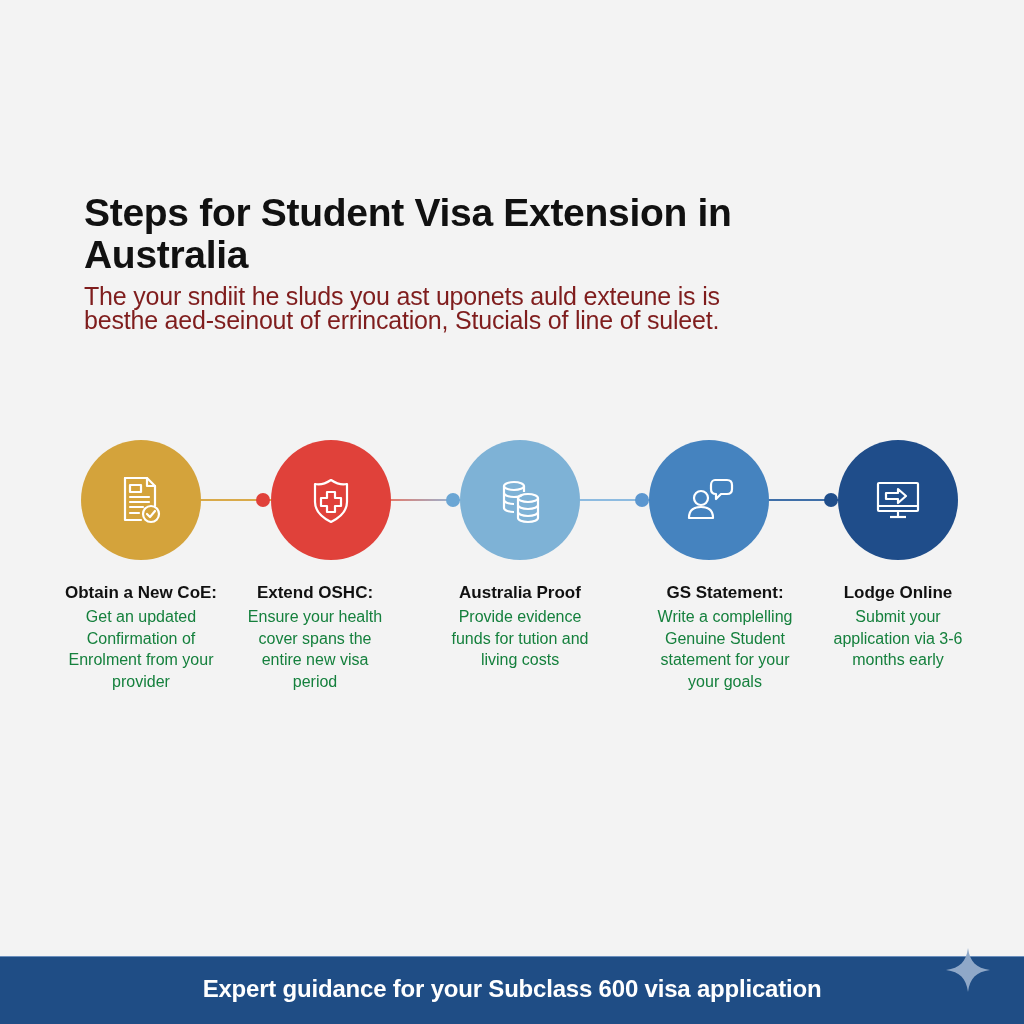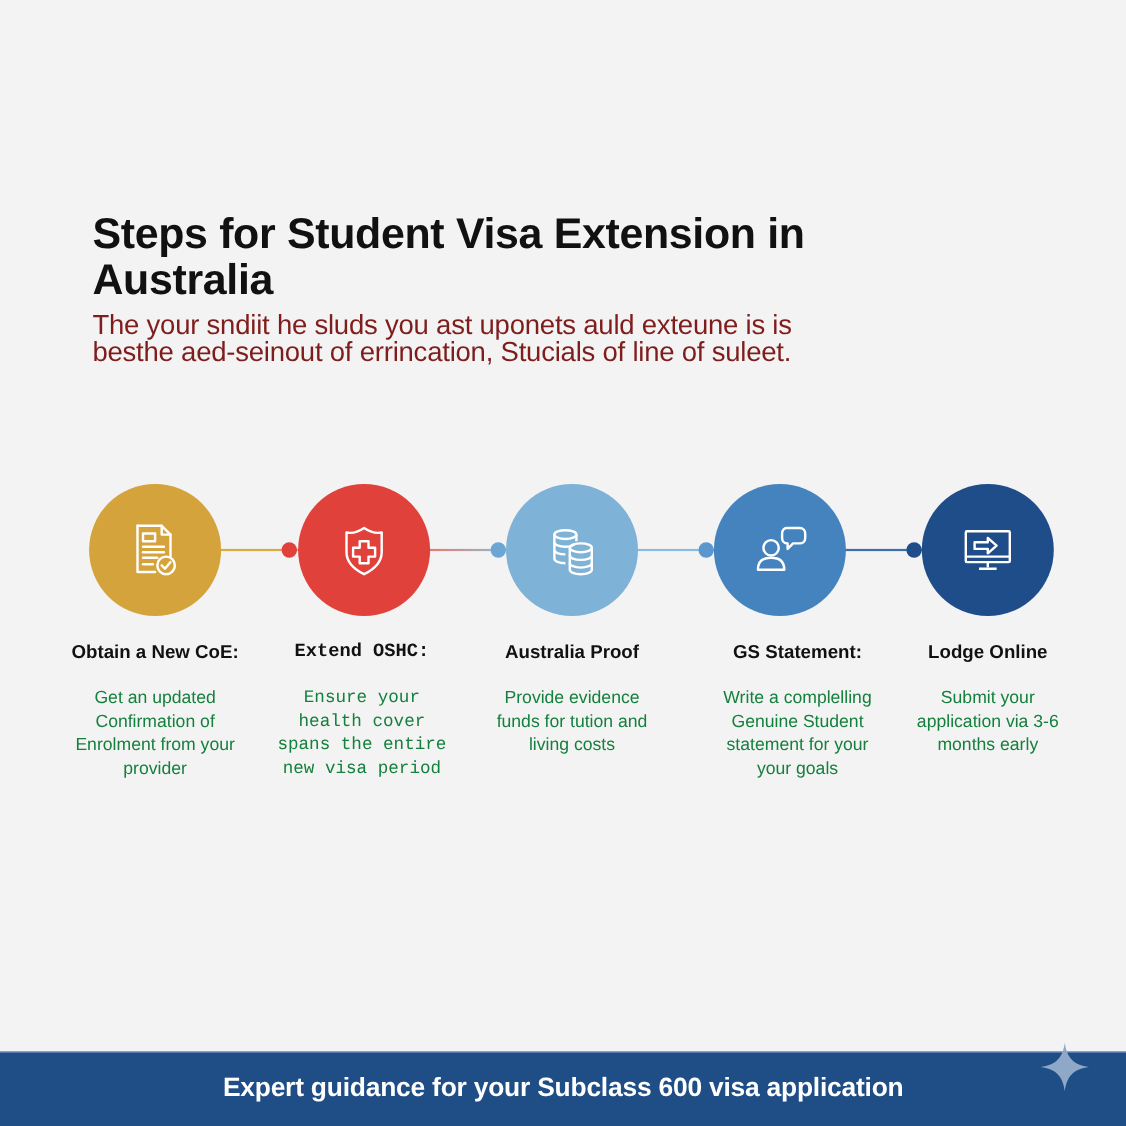--- a/index.html
+++ b/index.html
@@ -71,21 +71,21 @@
       position: absolute;
       top: 0;
       width: 190px;
       text-align: center;
     }
     .step-heading {
       font-size: 17px;
       font-weight: 700;
       color: #111;
       line-height: 22px;
-      margin-bottom: 20px;
+      margin-bottom: 2px;
     }
     .step-desc {
       font-size: 16px;
       line-height: 21.5px;
       color: #15803d;
     }
     .footer {
       position: absolute;
       left: 0;
       top: 956px;
@@ -181,21 +181,21 @@
       <path d="M18 23 H30 V19 L38 26 L30 33 V29 H18 Z"></path>
     </svg>
   </div>
 </div>
 
 <div class="steps-text">
   <div class="step-text" style="left:46px;">
     <div class="step-heading">Obtain a New CoE:</div>
     <div class="step-desc" style="padding:0 14px;">Get an updated Confirmation of Enrolment from your provider</div>
   </div>
-  <div class="step-text" style="left:234px;font-family:Liberation Mono, monospace;">
+  <div class="step-text" style="left:220px;">
     <div class="step-heading">Extend OSHC:</div>
     <div class="step-desc" style="padding:0 18px;">Ensure your health cover spans the entire new visa period</div>
   </div>
   <div class="step-text" style="left:425px;">
     <div class="step-heading">Australia Proof</div>
     <div class="step-desc" style="padding:0 26px;">Provide evidence funds for tution and living costs</div>
   </div>
   <div class="step-text" style="left:630px;">
     <div class="step-heading">GS Statement:</div>
     <div class="step-desc" style="padding:0 20px;">Write a complelling Genuine Student statement for your your goals</div>

